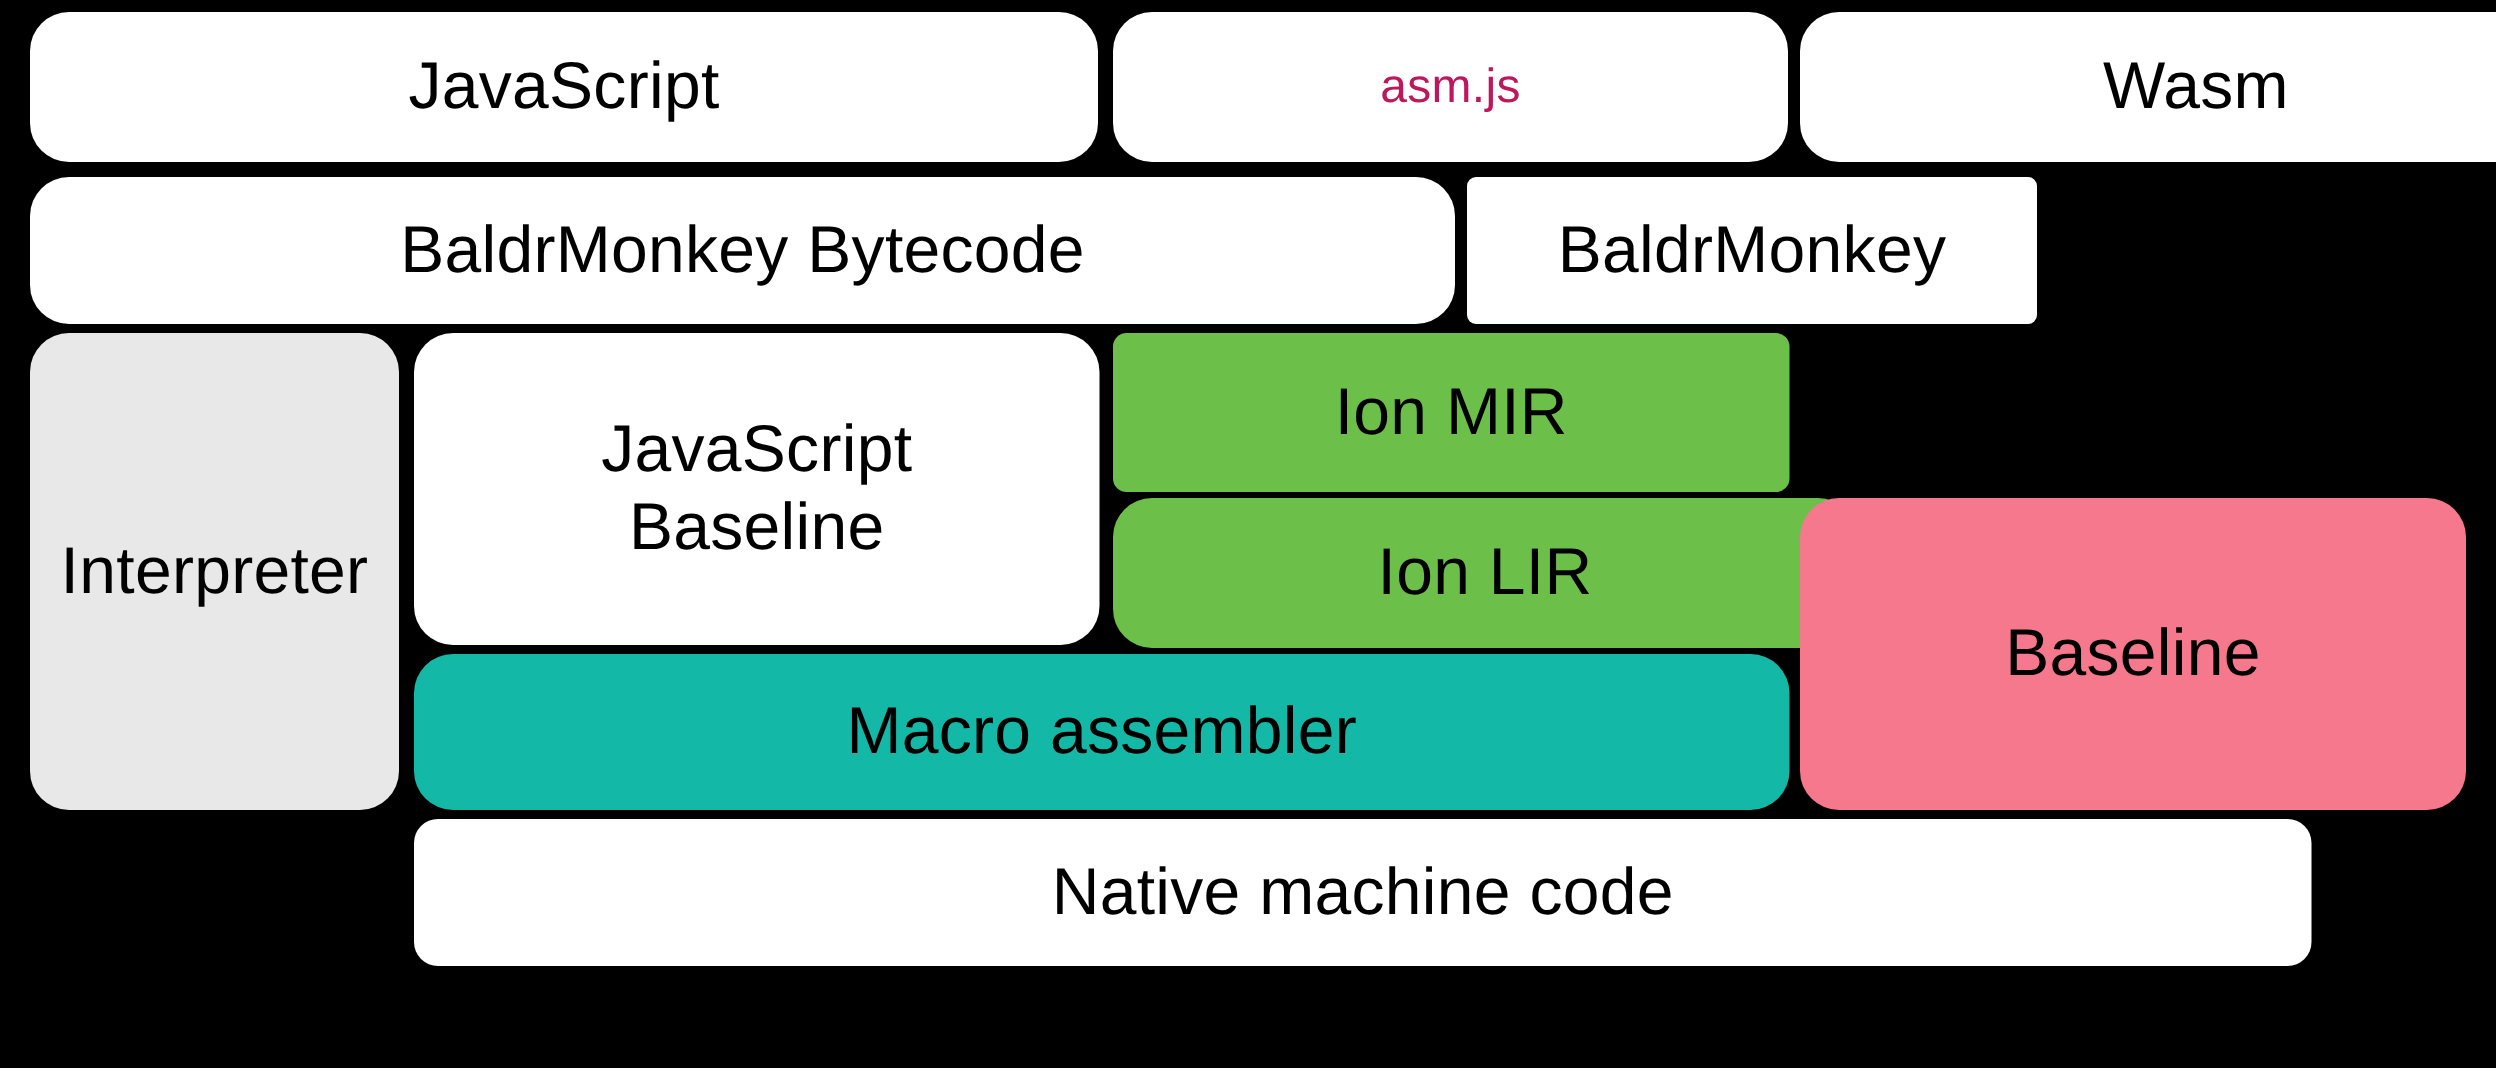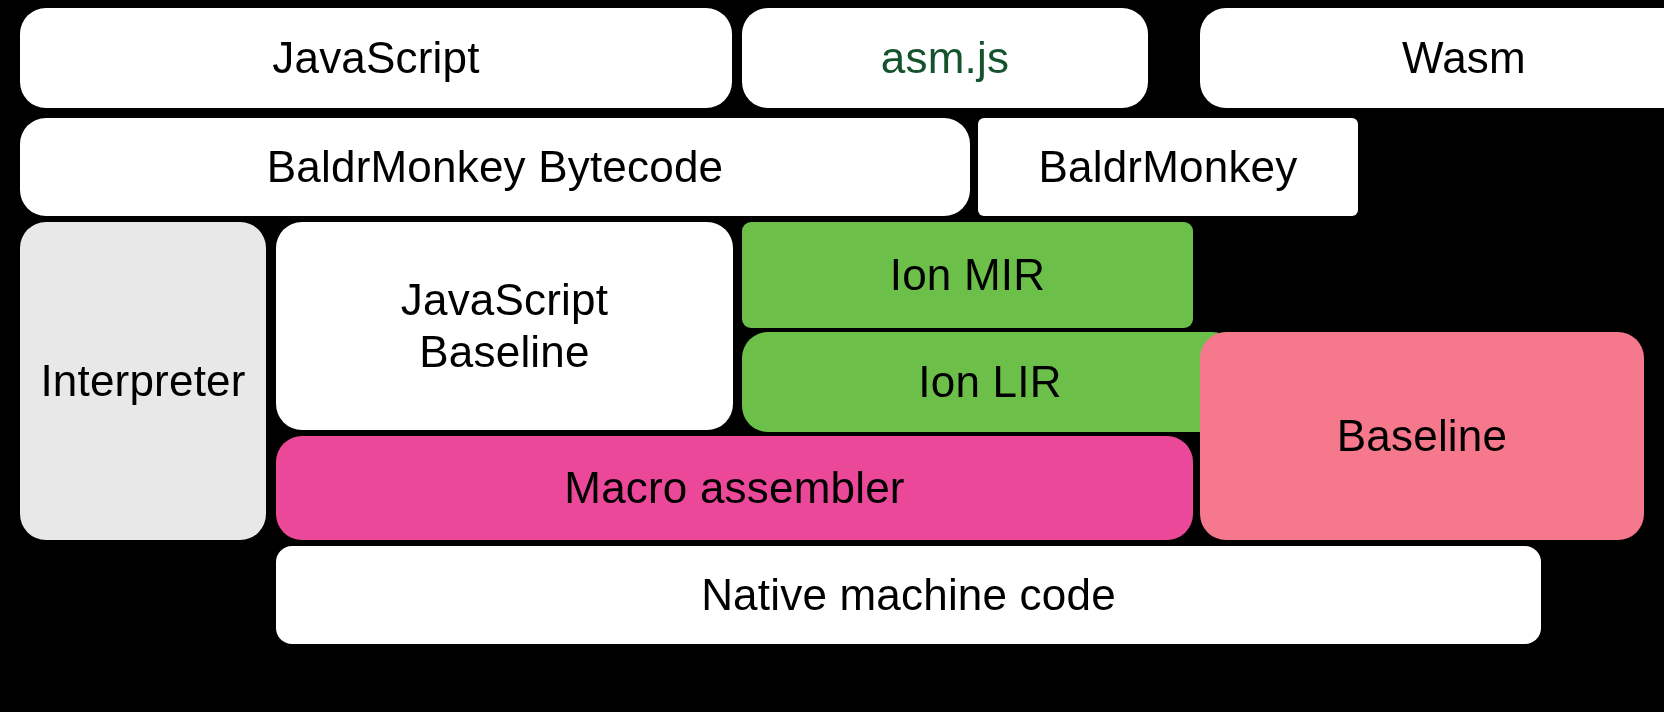--- a/index.html
+++ b/index.html
@@ -35,25 +35,25 @@
   }
   .node.two-line {
     line-height: 1.18;
   }
 </style>
 </head>
 <body>
 
 <div id="diagram-root" style="background: rgb(0, 0, 0);">
     <div class="node" style="left: 20px; top: 8px; width: 712px; height: 100px; background: rgb(255, 255, 255); border-radius: 26px; font-size: 44px; color: rgb(0, 0, 0);">JavaScript</div>
-    <div class="node" style="left: 742px; top: 8px; width: 406px; height: 100px; background: rgb(255, 255, 255); border-radius: 26px; font-size: 44px; color: #14532d;">asm.js</div>
+    <div class="node" style="left: 742px; top: 8px; width: 450px; height: 100px; background: rgb(255, 255, 255); border-radius: 26px; font-size: 32px; color: #be185d;">asm.js</div>
     <div class="node" style="left: 1200px; top: 8px; width: 528px; height: 100px; background: rgb(255, 255, 255); border-radius: 26px; font-size: 44px; color: rgb(0, 0, 0);">Wasm</div>
     <div class="node" style="left: 20px; top: 118px; width: 950px; height: 98px; background: rgb(255, 255, 255); border-radius: 26px; font-size: 44px; color: rgb(0, 0, 0);">BaldrMonkey Bytecode</div>
     <div class="node" style="left: 978px; top: 118px; width: 380px; height: 98px; background: rgb(255, 255, 255); border-radius: 6px; font-size: 44px; color: rgb(0, 0, 0); text-align: center;">BaldrMonkey</div>
     <div class="node" style="left: 20px; top: 222px; width: 246px; height: 318px; background: rgb(232, 232, 232); border-radius: 26px; font-size: 44px; color: rgb(0, 0, 0);">Interpreter</div>
     <div class="node two-line" style="left: 276px; top: 222px; width: 457px; height: 208px; background: rgb(255, 255, 255); border-radius: 26px; font-size: 44px; color: rgb(0, 0, 0);">JavaScript
 Baseline</div>
     <div class="node" style="left: 742px; top: 222px; width: 451px; height: 106px; background: rgb(108, 192, 74); border-radius: 9px; font-size: 44px; color: rgb(0, 0, 0);">Ion MIR</div>
     <div class="node" style="left: 742px; top: 332px; width: 496px; height: 100px; background: rgb(108, 192, 74); border-radius: 26px; font-size: 44px; color: rgb(0, 0, 0);">Ion LIR</div>
     <div class="node" style="left: 1200px; top: 332px; width: 444px; height: 208px; background: rgb(245, 120, 140); border-radius: 26px; font-size: 44px; color: rgb(0, 0, 0);">Baseline</div>
-    <div class="node" style="left: 276px; top: 436px; width: 917px; height: 104px; background: #ec4899; border-radius: 26px; font-size: 44px; color: rgb(0, 0, 0);">Macro assembler</div>
+    <div class="node" style="left: 276px; top: 436px; width: 917px; height: 104px; background: #14b8a6; border-radius: 26px; font-size: 44px; color: rgb(0, 0, 0);">Macro assembler</div>
     <div class="node" style="left: 276px; top: 546px; width: 1265px; height: 98px; background: rgb(255, 255, 255); border-radius: 16px; font-size: 44px; color: rgb(0, 0, 0);">Native machine code</div>
   </div>
 
 </body></html>

